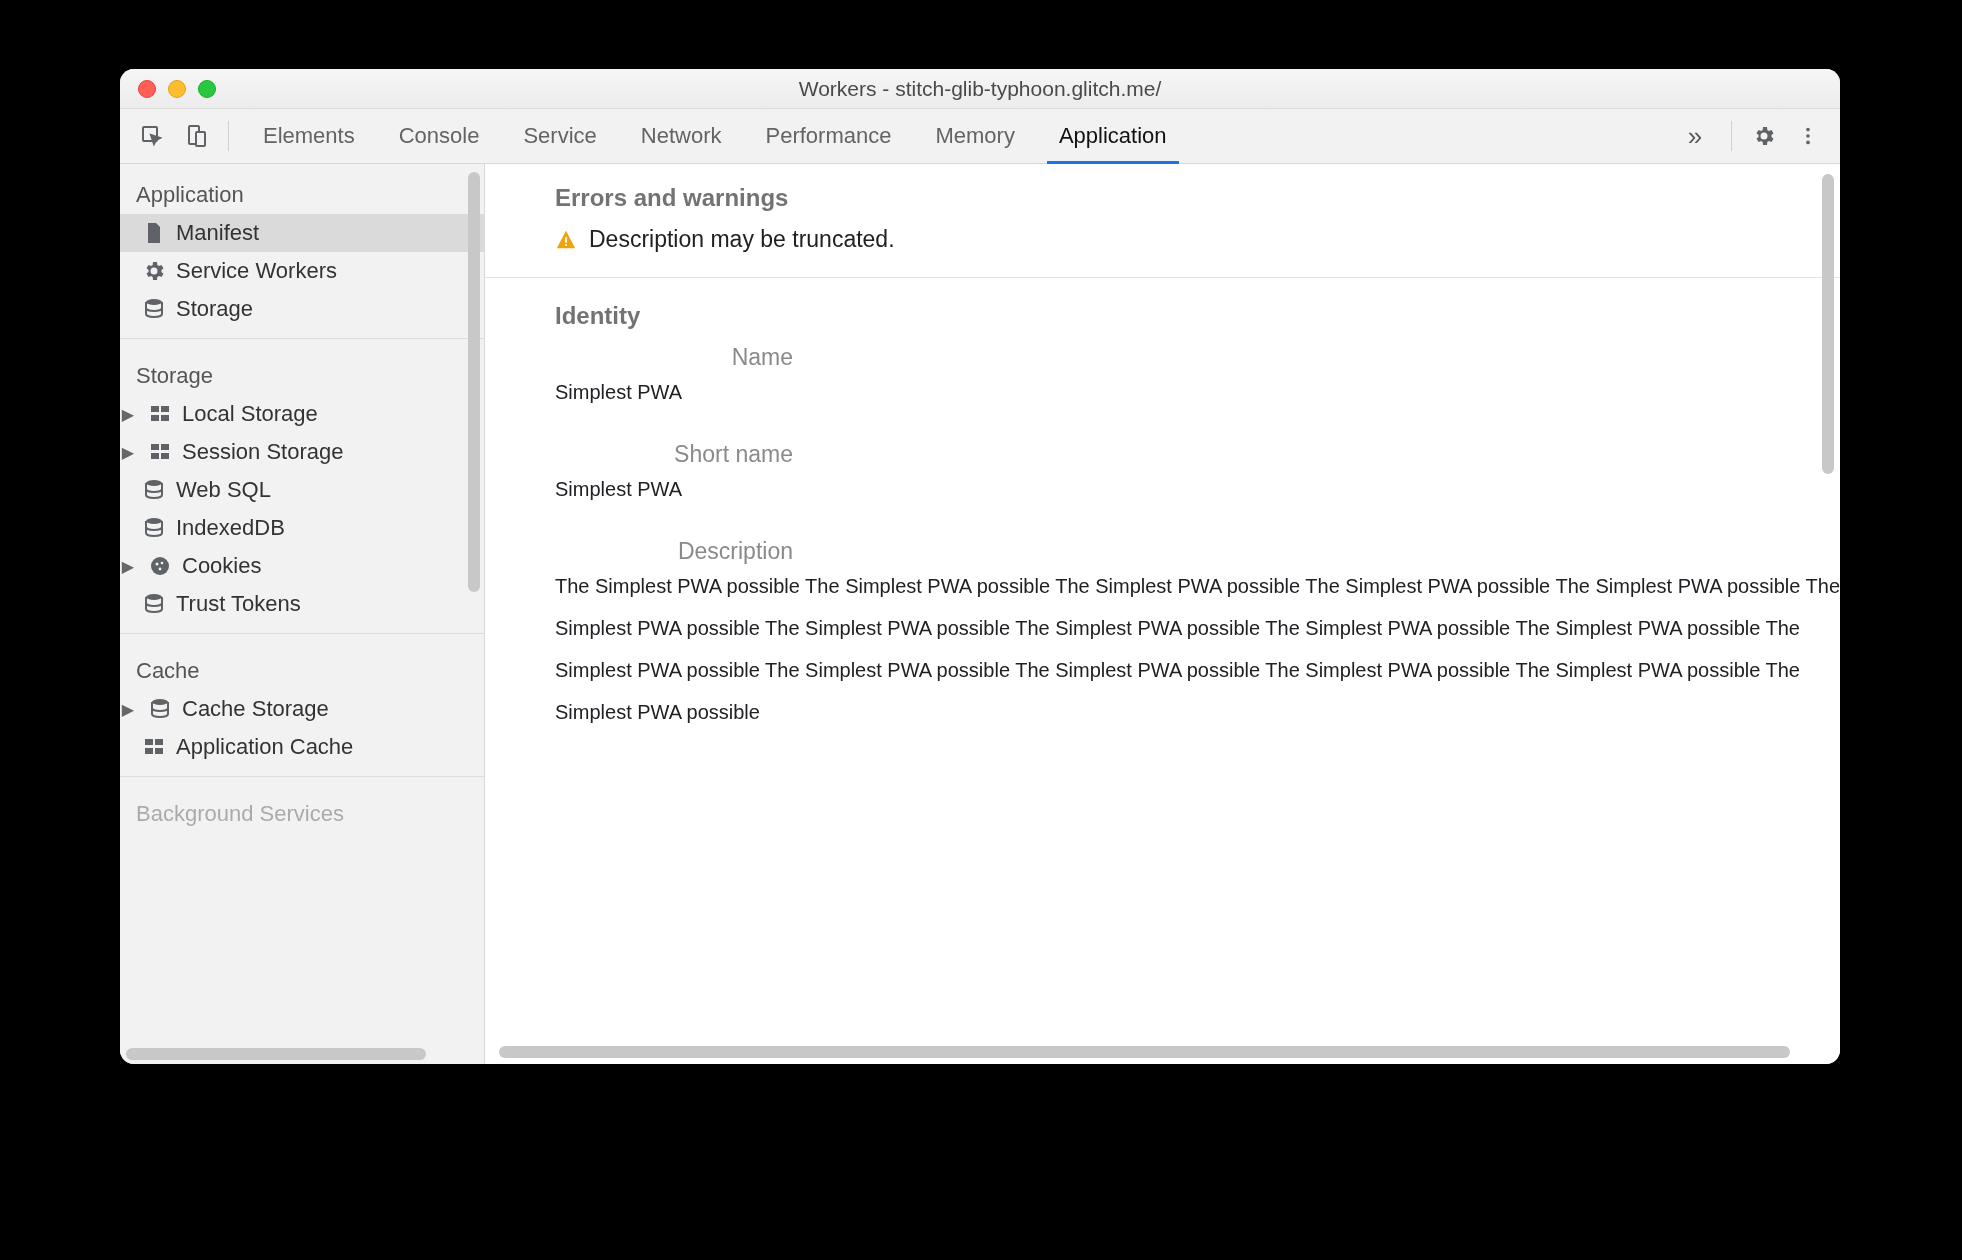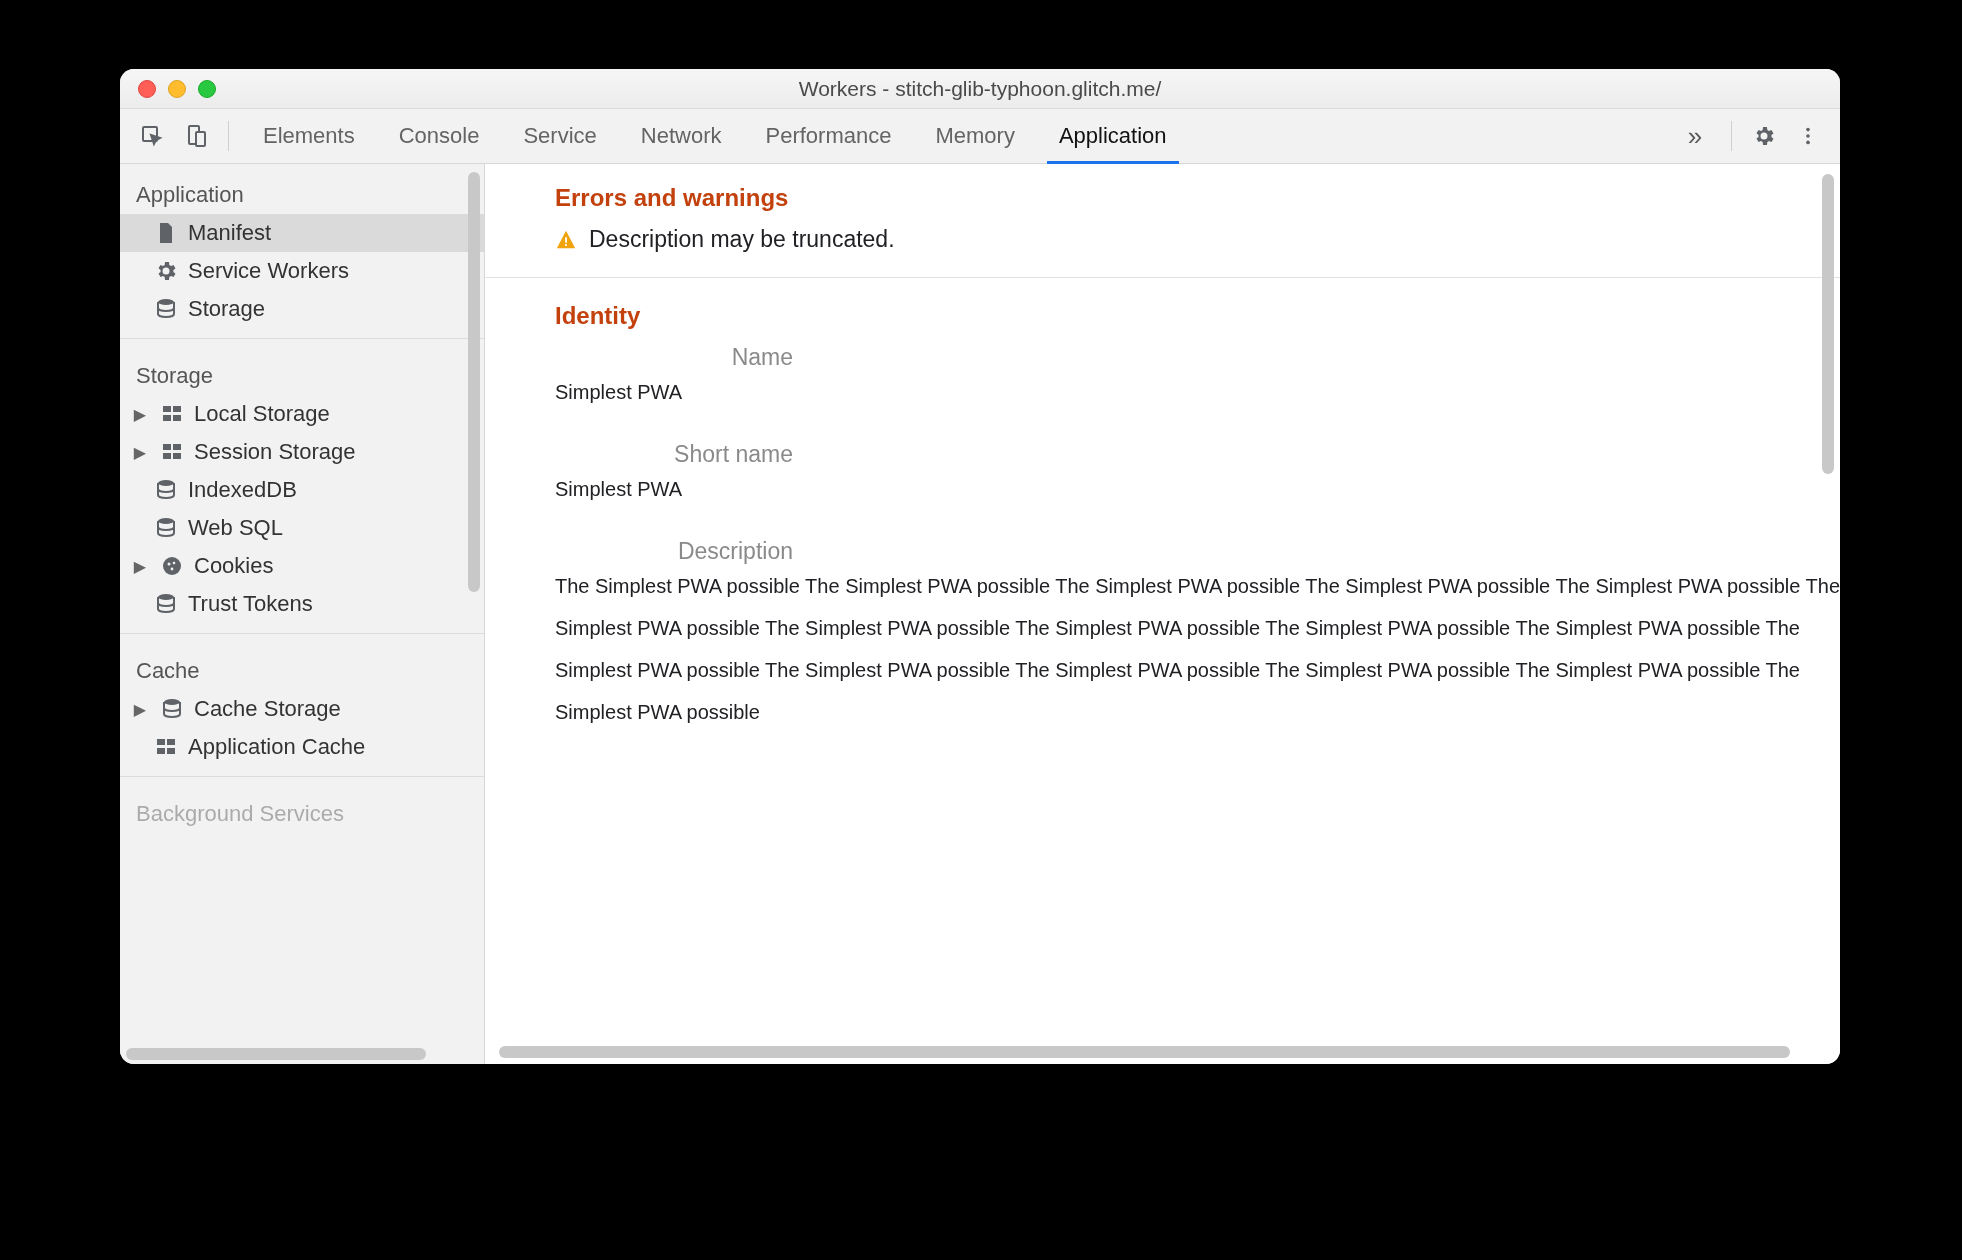--- a/index.html
+++ b/index.html
@@ -102,21 +102,21 @@
     }
     .sidebar .scrollthumb{
       position:absolute;right:4px;top:8px;width:12px;height:420px;background:#c8c8c8;border-radius:6px;
     }
     .section-title{
       font-size:22px;color:#555;padding: 14px 16px 6px 16px;
     }
     .tree-item{
       display:flex;align-items:center;
       gap:10px;
-      padding: 6px 0 6px 34px;
+      padding: 6px 0 6px 22px;
       font-size:22px;color:#333;cursor:pointer;
     }
     .tree-item .caret{
       width:16px;text-align:center;color:#666;font-size:16px;
       margin-left:-22px;margin-right:2px;
     }
     .tree-item.selected{background:#dadada;}
     .tree-item svg, .tree-item .ico{width:24px;height:24px;flex-shrink:0;fill:#5f6368;color:#5f6368;}
     .section-sep{height:1px;background:#dcdcdc;margin:10px 0;}
     .sidebar-hscroll{
@@ -127,21 +127,21 @@
       flex:1;background:#fff;overflow:hidden;position:relative;
       padding: 20px 0 0 70px;
     }
     .main .scrollthumb{
       position:absolute;right:6px;top:10px;width:12px;height:300px;background:#c8c8c8;border-radius:6px;
     }
     .main-hscroll{
       position:absolute;left:14px;bottom:6px;right:50px;height:12px;background:#c8c8c8;border-radius:6px;
     }
     .sec-heading{
-      font-size:24px;font-weight:700;color:#c2410c;
+      font-size:24px;font-weight:700;color:#737373;
       margin-bottom:14px;
     }
     .warning-row{
       display:flex;align-items:center;gap:12px;font-size:23px;color:#202124;
       margin-bottom:24px;
     }
     .warn-icon{
       width:22px;height:22px;
     }
     .hr{height:1px;background:#e2e2e2;margin: 0 -70px 24px -70px;}
@@ -273,28 +273,28 @@
             <rect x="3" y="13" width="8" height="6"></rect>
             <rect x="13" y="13" width="8" height="6"></rect>
           </svg>
         <span>Session Storage</span>
       </div>
       <div class="tree-item">
         <svg class="ico" viewBox="0 0 24 24">
             <ellipse cx="12" cy="5" rx="8" ry="3"></ellipse>
             <path d="M4 5v6c0 1.7 3.6 3 8 3s8-1.3 8-3V5M4 11v6c0 1.7 3.6 3 8 3s8-1.3 8-3v-6" fill="none" stroke="#5f6368" stroke-width="2"></path>
           </svg>
+        <span>Web SQL</span>
+      </div>
+      <div class="tree-item">
+        <svg class="ico" viewBox="0 0 24 24">
+            <ellipse cx="12" cy="5" rx="8" ry="3"></ellipse>
+            <path d="M4 5v6c0 1.7 3.6 3 8 3s8-1.3 8-3V5M4 11v6c0 1.7 3.6 3 8 3s8-1.3 8-3v-6" fill="none" stroke="#5f6368" stroke-width="2"></path>
+          </svg>
         <span>IndexedDB</span>
-      </div>
-      <div class="tree-item">
-        <svg class="ico" viewBox="0 0 24 24">
-            <ellipse cx="12" cy="5" rx="8" ry="3"></ellipse>
-            <path d="M4 5v6c0 1.7 3.6 3 8 3s8-1.3 8-3V5M4 11v6c0 1.7 3.6 3 8 3s8-1.3 8-3v-6" fill="none" stroke="#5f6368" stroke-width="2"></path>
-          </svg>
-        <span>Web SQL</span>
       </div>
       <div class="tree-item">
         <span class="caret">▶</span>
         <svg class="ico" viewBox="0 0 24 24">
             <circle cx="12" cy="12" r="9"></circle>
             <circle cx="9" cy="10" r="1.5" fill="#f2f2f2"></circle>
             <circle cx="14" cy="9" r="1.3" fill="#f2f2f2"></circle>
             <circle cx="12" cy="15" r="1.4" fill="#f2f2f2"></circle>
           </svg>
         <span>Cookies</span>

